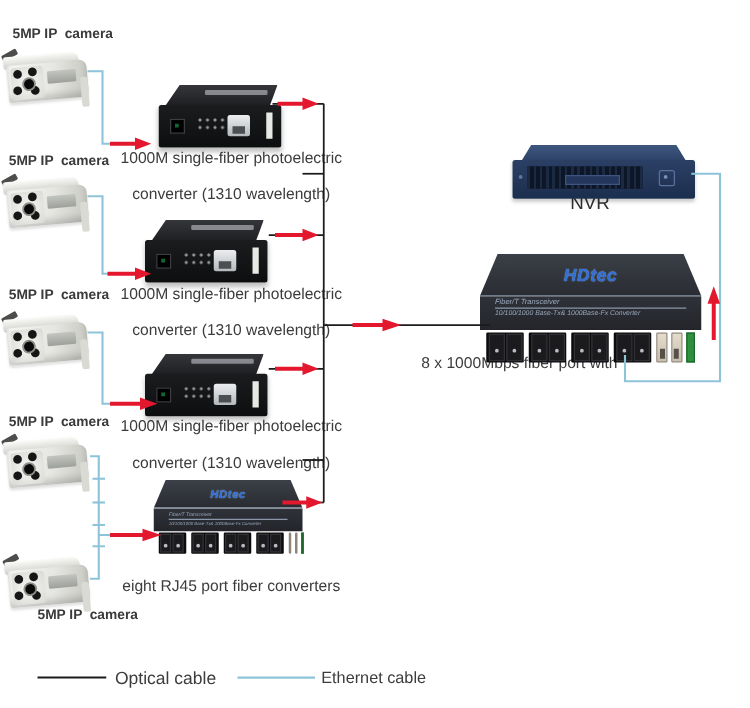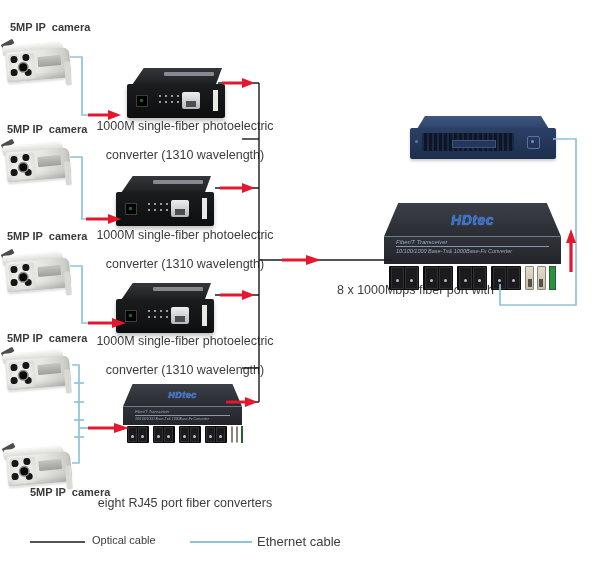--- a/index.html
+++ b/index.html
@@ -243,21 +243,21 @@
         </span>
       <span class="pp">
           <span class="scp" style="width:7px"></span>
           <span class="scp" style="width:7px"></span>
         </span>
       <span class="hd-rj" style="width:10px"></span>
       <span class="hd-rj" style="width:10px"></span>
       <span class="hd-green" style="width:9px"></span>
     </div>
   </div>
-  <div class="t center" style="left:95px;top:496px;width:180px">eight RJ45 port fiber converters</div>
+  <div class="t center" style="left:95px;top:462px;width:180px">eight RJ45 port fiber converters</div>
 
   <div class="hdtec" style="left:384px;top:203px;width:177px;height:84px">
     <div class="hd-top">
       <span class="hd-logo" style="font-size:14px">HDtec</span>
     </div>
     <div class="hd-mid">
       <div class="hd-l1" style="font-size:6px">Fiber/T Transceiver</div>
       <div class="hd-l2" style="font-size:5.5px">10/100/1000 Base-Tx&amp; 1000Base-Fx Converter</div>
     </div>
     <div class="hd-ports" style="height:24px">
@@ -287,22 +287,23 @@
   <div class="nvr">
     <div class="nvr-top"></div>
     <div class="nvr-front">
       <span class="nvr-dot"></span>
       <div class="nvr-panel">
         <div class="nvr-display"></div>
       </div>
       <div class="nvr-btn"></div>
     </div>
   </div>
-
-  <div class="t" style="left:92px;top:534px;font-size:11px">Optical cable</div>
+  <div class="t nvr-label center" style="left:412px;top:154px;width:120px">NVR</div>
+
+  <div class="t" style="left:92px;top:534px;font-size:14px">Optical cable</div>
   <div class="t" style="left:257px;top:534px;font-size:13px">Ethernet cable</div>
 
   <svg class="wires" width="600" height="566" viewBox="0 0 600 566">
     <g fill="none" stroke-width="1.7" stroke="#8ec4da">
       <path d="M70,57 H82 V115 H90"></path>
       <path d="M70,157 H82 V219 H88"></path>
       <path d="M70,266 H82 V323 H90"></path>
       <path d="M72,365 H79 V463 H72"></path>
       <path d="M74,383 H84"></path>
       <path d="M74,402 H84"></path>

